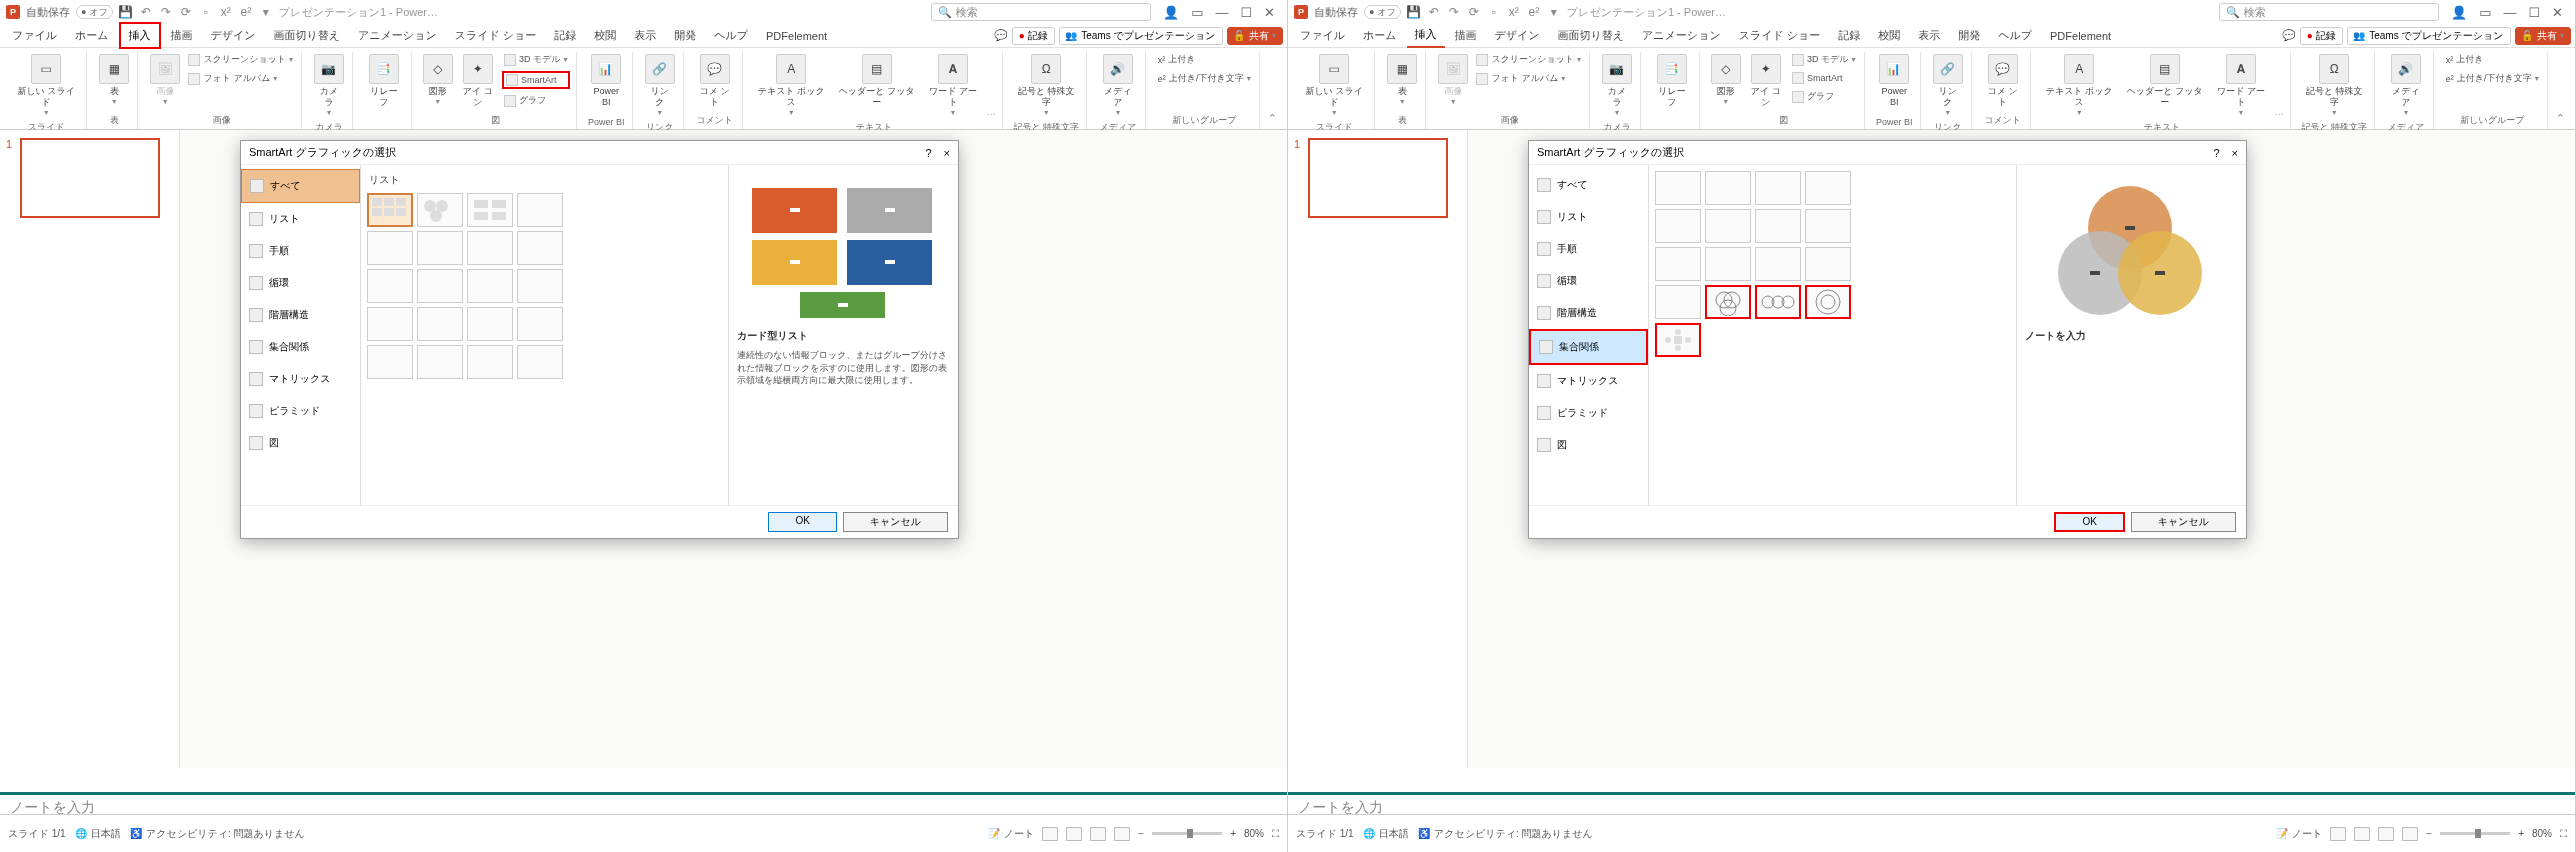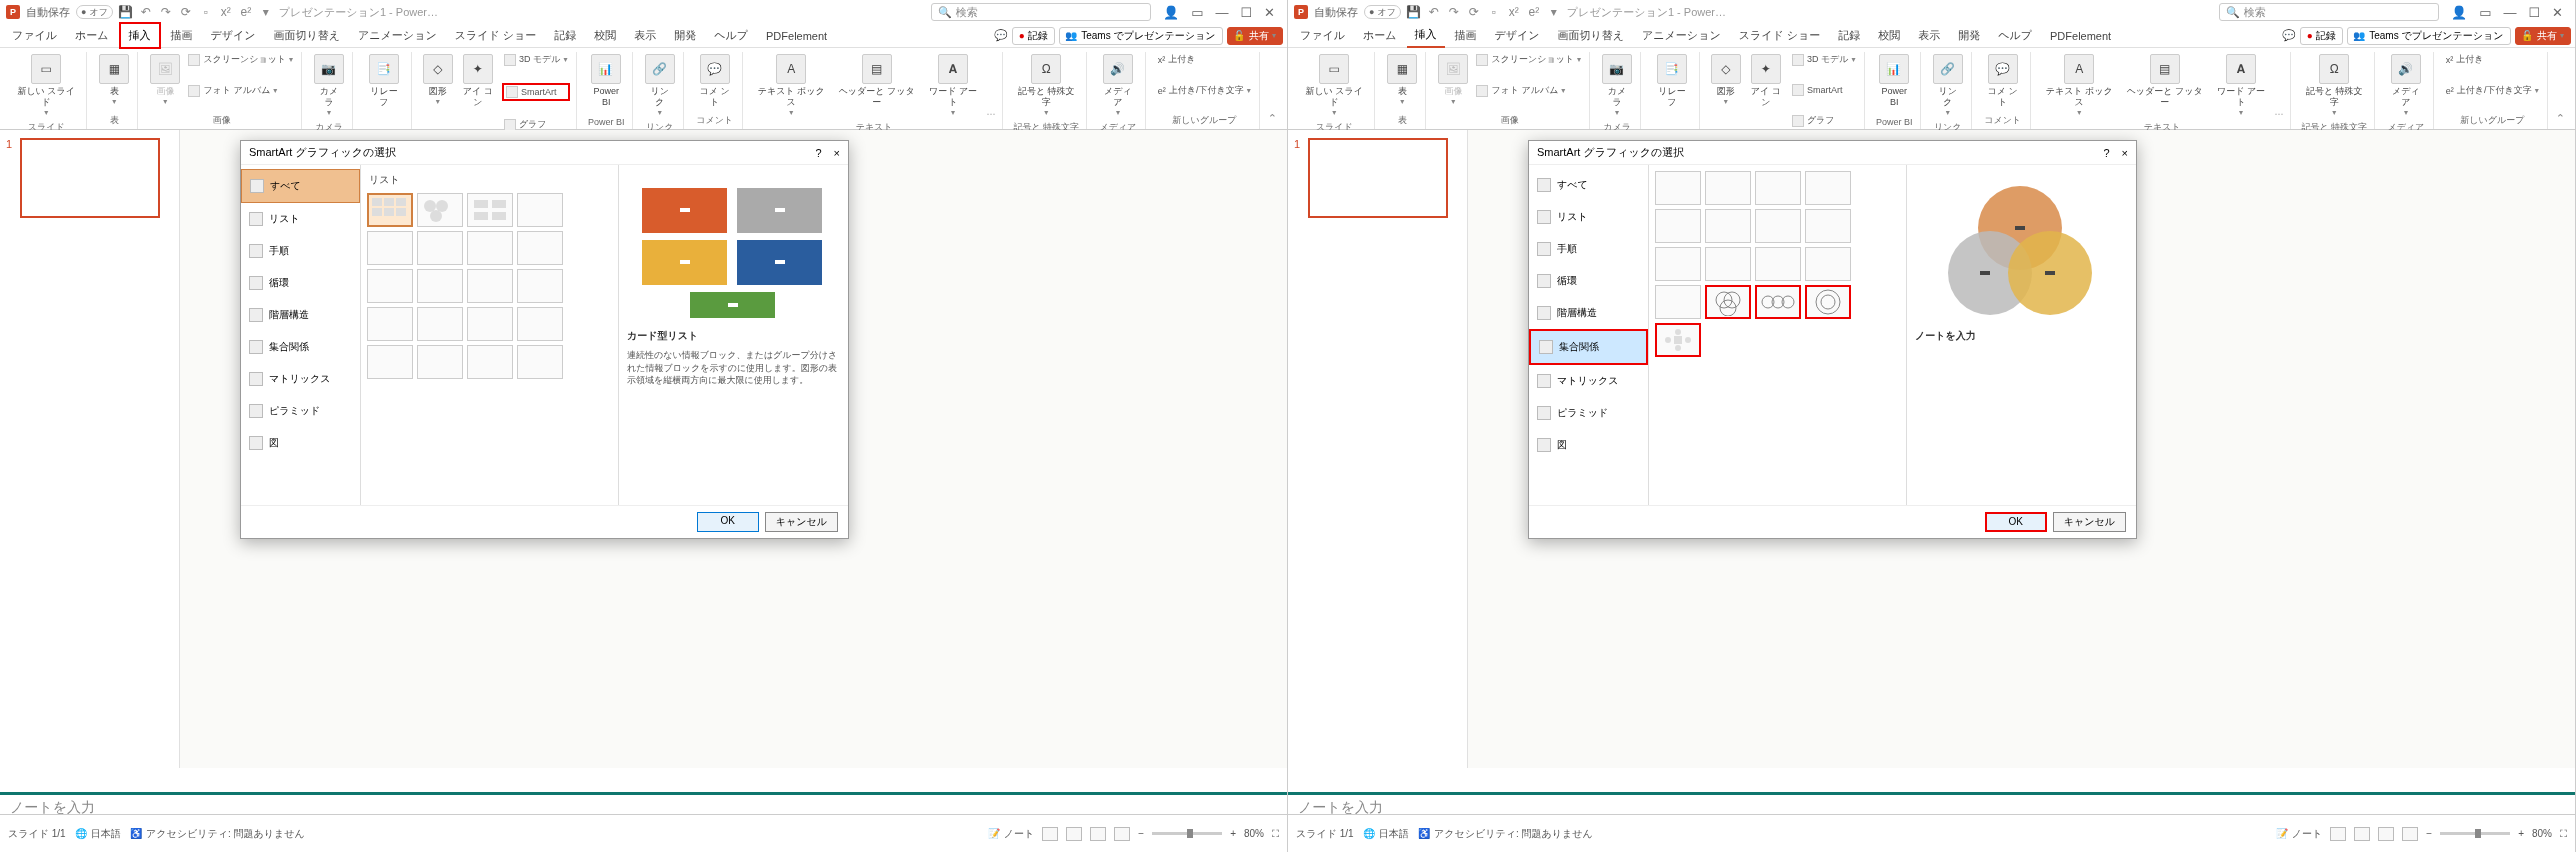--- a/index.html
+++ b/index.html
@@ -166,21 +166,21 @@
     display: flex;
     align-items: center;
     gap: 3px;
     white-space: nowrap;
   }
   .small-item .mini-icon {
     width: 12px; height: 12px;
     background: #eee; border: 1px solid #ccc;
     display: inline-block;
   }
-  .stacked { display: flex; flex-direction: column; gap: 16px; text-align: center; }
+  .stacked { display: flex; flex-direction: column; gap: 4px; text-align: center; }
   .red-box { border: 2px solid #e00 !important; }
   
   .workspace {
     flex: 1;
     display: flex;
     background: #fdfdfc;
     overflow: hidden;
   }
   .thumb-panel {
     width: 180px;
@@ -205,21 +205,21 @@
     flex: 1;
     position: relative;
     background: #fafaf8;
   }
   
   .dialog {
     position: absolute;
     background: #fff;
     border: 1px solid #999;
     box-shadow: 0 4px 16px rgba(0,0,0,0.3);
-    width: 609px;
+    width: 719px;
     height: 399px;
     display: flex;
     flex-direction: column;
   }
   .dialog-title {
     display: flex;
     align-items: center;
     padding: 4px 8px;
     font-size: 11px;
     border-bottom: 1px solid #eee;
@@ -304,21 +304,21 @@
   }
   .dialog-footer {
     display: flex;
     justify-content: flex-end;
     gap: 6px;
     padding: 6px 10px;
     border-top: 1px solid #eee;
   }
   .dlg-btn {
     min-width: 62px;
-    padding: 2px 10px;
+    padding: 2px 26px;
     border: 1px solid #888;
     background: #f4f4f4;
     font-size: 10px;
     text-align: center;
   }
   .dlg-btn.primary { border: 1px solid #0078d4; background: #e6f2fb; }
   
   .notes-bar {
     height: 22px;
     border-top: 3px solid #0f766e;

